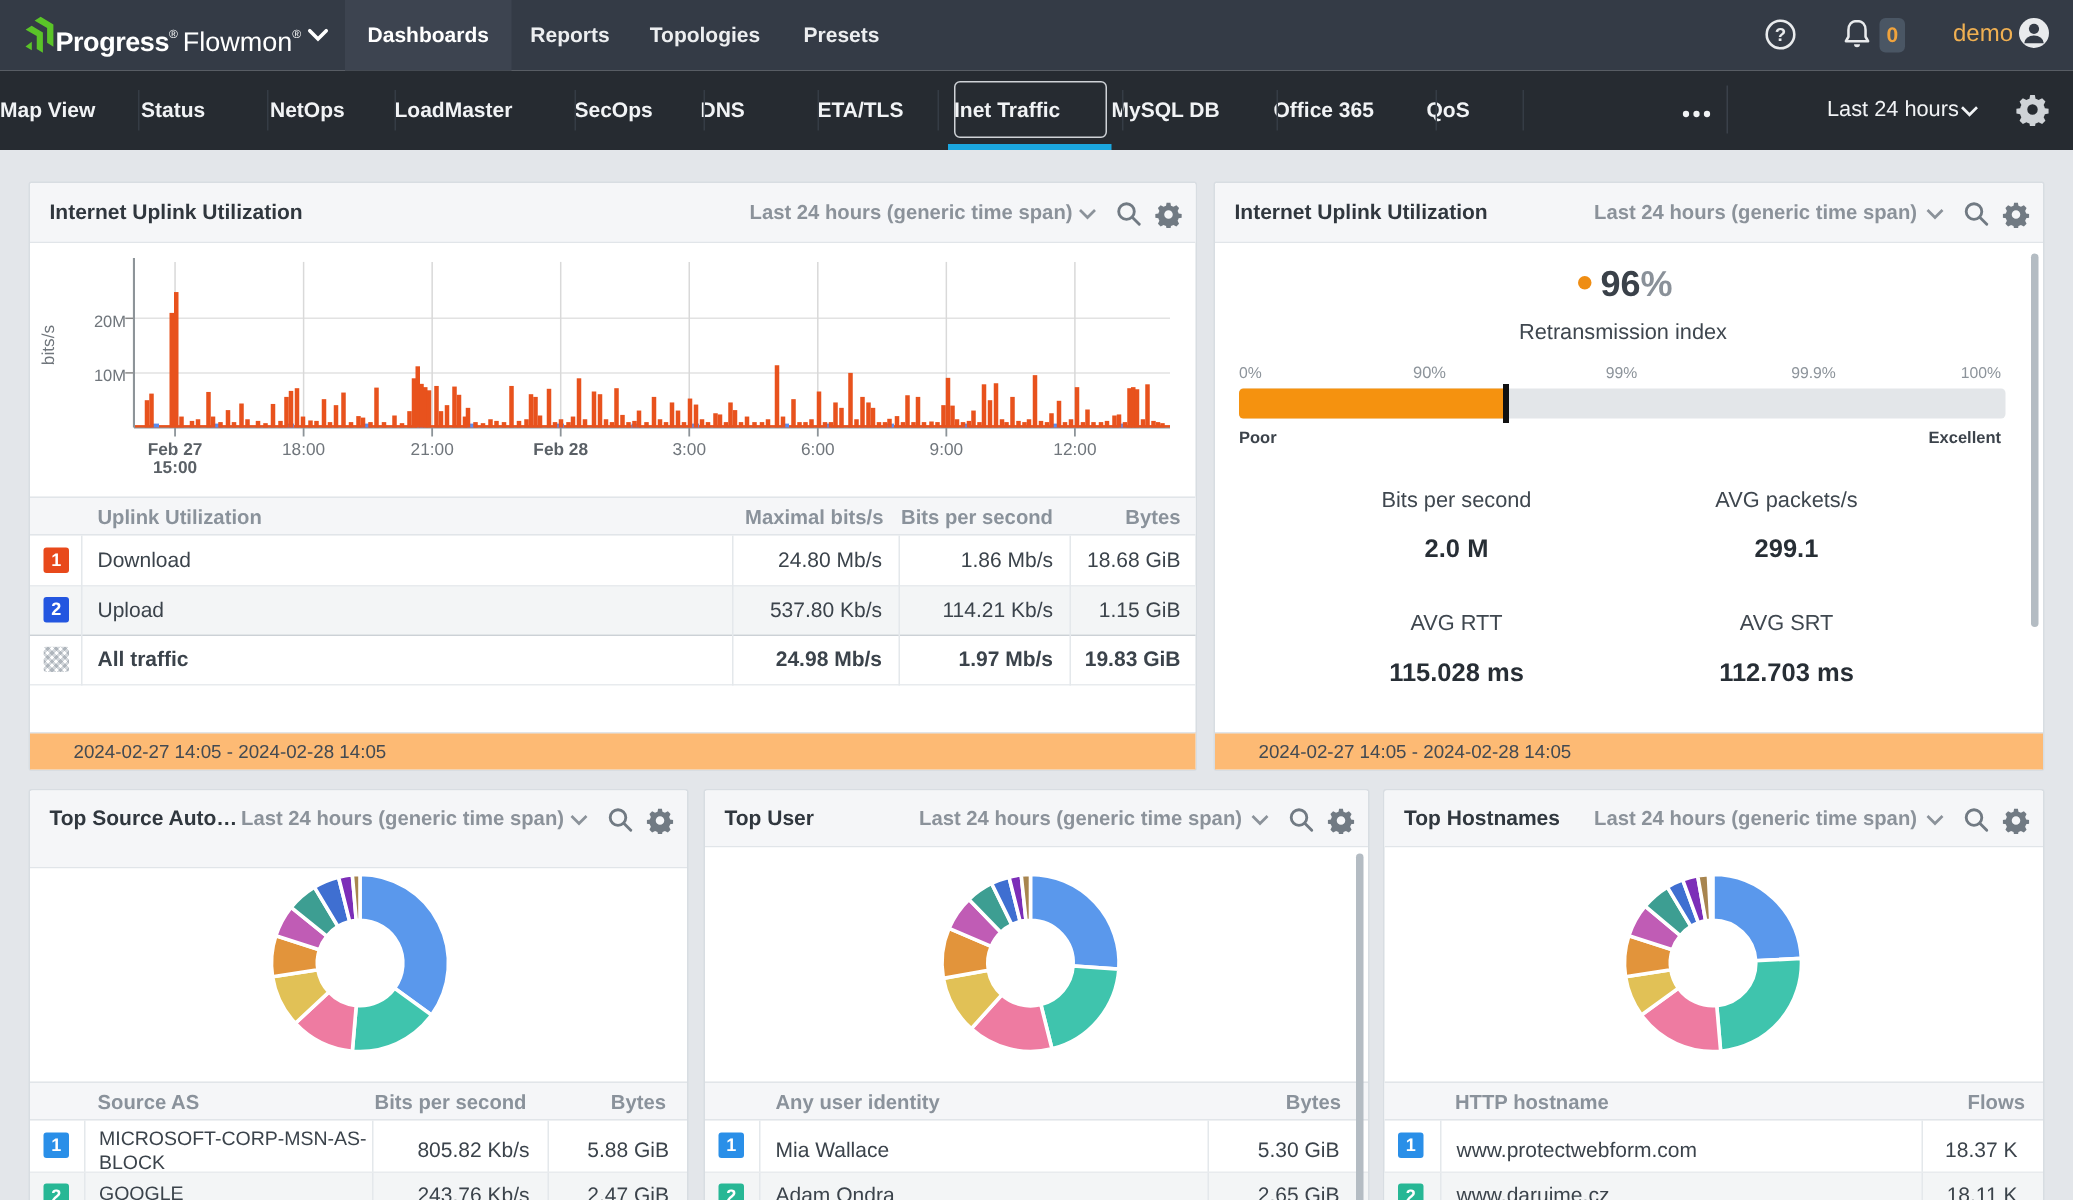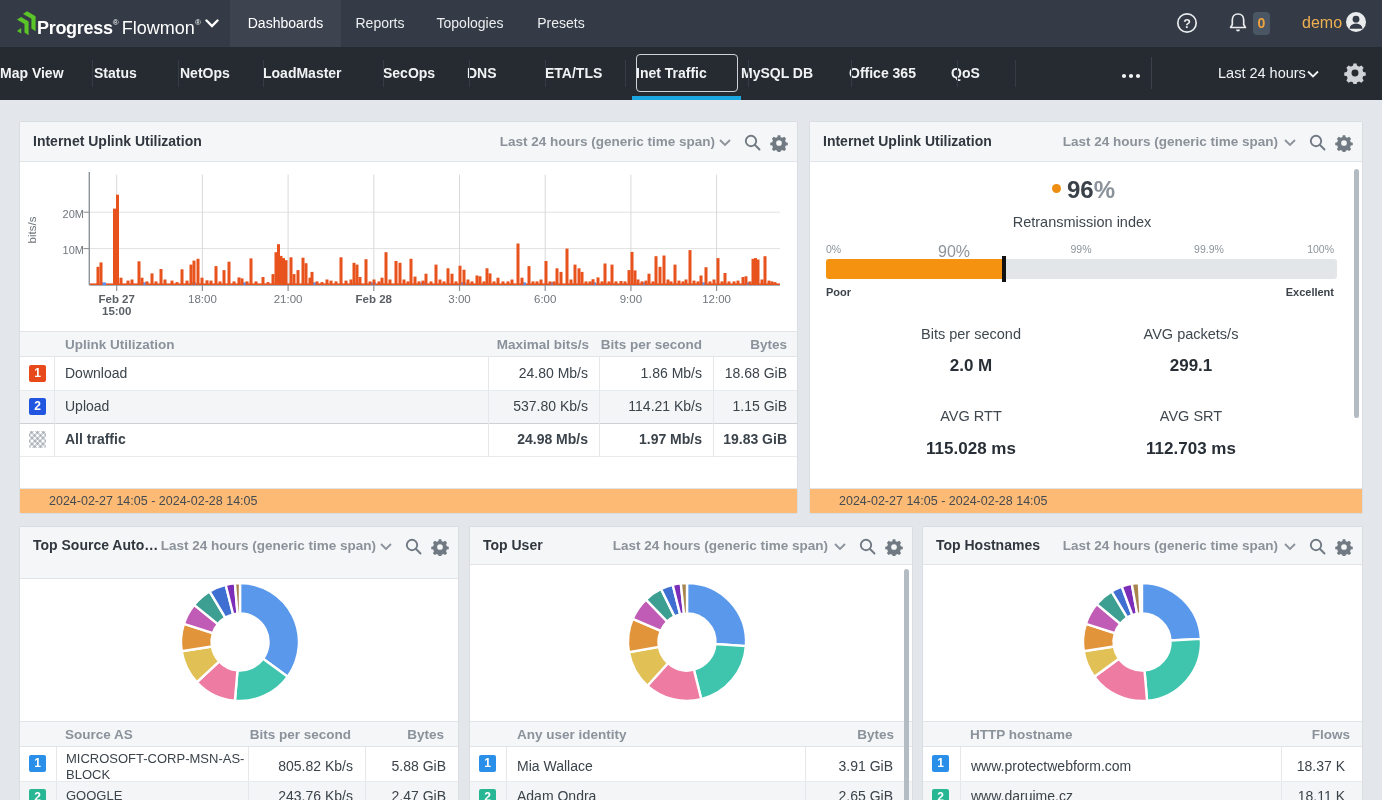--- a/index.html
+++ b/index.html
@@ -1,20 +1,20 @@
 <!DOCTYPE html>
 <html><head>
 <meta charset="utf-8">
 <style>
 * { margin:0; padding:0; box-sizing:border-box; }
 html,body { width:1382px; height:800px; overflow:hidden; font-family:"Liberation Sans", sans-serif; background:#e3e6ea; }
 .abs { position:absolute; }
 .topbar { position:absolute; left:0; top:0; width:1382px; height:47px; background:#343b46; }
 .subnav { position:absolute; left:0; top:47px; width:1382px; height:53px; background:#262b31; }
-.toptab { position:absolute; top:0; height:62px; line-height:47px; color:#eceef0; font-size:14px; font-weight:normal; text-align:center; }
+.toptab { position:absolute; top:0; height:62px; line-height:47px; color:#eceef0; font-size:14px; font-weight:bold; text-align:center; }
 .subtab { position:absolute; top:0; height:53px; line-height:53px; color:#f1f3f5; font-size:14px; font-weight:bold; text-align:left; }
 .sep { position:absolute; top:13px; height:27px; width:1px; background:#353c45; }
 .card { position:absolute; background:#fff; border:1px solid #d8dde2; border-radius:2px; }
 .chead { position:absolute; left:0; top:0; right:0; height:40px; background:#f5f6f8; border-bottom:1px solid #e1e5e9; border-radius:2px 2px 0 0; }
 .ctitle { position:absolute; left:13px; top:0; line-height:39px; font-size:14px; font-weight:bold; color:#30373e; }
 .tspan { position:absolute; top:0; line-height:39px; font-size:13.5px; font-weight:bold; color:#8b929a; }
 .cfoot { position:absolute; left:0; right:0; bottom:0; height:25px; border-top:1px solid #e1e5e9; font-size:12.5px; color:#434a52; line-height:24px; padding-left:29px; background:#fdba74; }
 .thead { position:absolute; background:#f5f6f8; border-top:1px solid #e1e5e9; border-bottom:1px solid #e1e5e9; }
 .th { position:absolute; top:0; font-size:13.5px; font-weight:bold; color:#8a929b; }
 .badge { position:absolute; width:17px; height:17px; border-radius:2px; color:#fff; font-size:12px; font-weight:bold; text-align:center; line-height:17px; }
@@ -381,21 +381,21 @@
         <line x1="11" y1="11" x2="15.5" y2="15.5" stroke="#717a83" stroke-width="1.9" stroke-linecap="round"></line>
       </svg>
     <svg width="18" height="18" viewBox="0 0 24 24" style="position:absolute;right:9px;top:12px">
       <path fill="#717a83" d="M12,8.2a3.8,3.8 0 1,0 0,7.6a3.8,3.8 0 1,0 0,-7.6zM10.3,1.5h3.4l.5,2.7a8,8 0 0,1 2.2,.9l2.6-1.3l2.4,2.4l-1.3,2.6a8,8 0 0,1 .9,2.2l2.7,.5v3.4l-2.7,.5a8,8 0 0,1 -.9,2.2l1.3,2.6l-2.4,2.4l-2.6-1.3a8,8 0 0,1 -2.2,.9l-.5,2.7h-3.4l-.5-2.7a8,8 0 0,1 -2.2-.9l-2.6,1.3l-2.4-2.4l1.3-2.6a8,8 0 0,1 -.9-2.2l-2.7-.5v-3.4l2.7-.5a8,8 0 0,1 .9-2.2l-1.3-2.6l2.4-2.4l2.6,1.3a8,8 0 0,1 2.2-.9z"></path>
     </svg>
   </div>
   <div class="abs" style="left:242px;top:62px;width:9px;height:9px;border-radius:50%;background:#ef8d13"></div>
   <div class="abs" style="left:257px;top:54px;font-size:24px;font-weight:bold;color:#3a4149">96<span style="color:#8a9199">%</span></div>
   <div class="abs" style="left:0;top:92px;width:544px;text-align:center;font-size:14.5px;color:#3f474f">Retransmission index</div>
   <div class="abs" style="left:16px;top:121px;font-size:10.5px;color:#8d949b">0%</div>
-  <div class="abs" style="left:128px;top:121px;width:30px;text-align:right;font-size:16px;color:#8d949b">90%</div>
+  <div class="abs" style="left:128px;top:121px;width:30px;text-align:center;font-size:11px;color:#8d949b">90%</div>
   <div class="abs" style="left:256px;top:121px;width:30px;text-align:center;font-size:10.5px;color:#8d949b">99%</div>
   <div class="abs" style="left:378px;top:121px;width:42px;text-align:center;font-size:10.5px;color:#8d949b">99.9%</div>
   <div class="abs" style="right:28px;top:121px;font-size:10.5px;color:#8d949b">100%</div>
   <div class="abs" style="left:16px;top:137px;width:511px;height:20px;background:#e3e6e9;border-radius:3px"></div>
   <div class="abs" style="left:16px;top:137px;width:178px;height:20px;background:#f5920f;border-radius:3px 0 0 3px"></div>
   <div class="abs" style="left:192px;top:134px;width:4px;height:26px;background:#111"></div>
   <div class="abs" style="left:16px;top:164px;font-size:11px;font-weight:bold;color:#3c434b">Poor</div>
   <div class="abs" style="right:28px;top:164px;font-size:11px;font-weight:bold;color:#3c434b">Excellent</div>
   <div class="abs" style="left:31px;top:204px;width:260px;text-align:center;font-size:14.5px;color:#3f474f">Bits per second</div>
   <div class="abs" style="left:251px;top:204px;width:260px;text-align:center;font-size:14.5px;color:#3f474f">AVG packets/s</div>
@@ -490,21 +490,21 @@
   <div class="abs" style="left:0;top:255px;width:442px;height:25px;background:#f3f5f6"></div>
   <div class="thead" style="left:0;top:194px;width:442px;height:26px">
     <div class="th" style="left:47px;line-height:25px">Any user identity</div>
     <div class="th num" style="right:18px;line-height:25px">Bytes</div>
   </div>
   <div class="badge" style="left:9px;top:228px;background:#2a8fe8">1</div>
   <div class="badge" style="left:9px;top:262px;background:#27b795">2</div>
   <div class="colb" style="left:36px;top:220px;height:60px"></div>
   <div class="colb" style="left:335px;top:220px;height:60px"></div>
   <div class="cell" style="left:47px;top:231px">Mia Wallace</div>
-  <div class="cell num" style="right:19px;width:90px;top:231px">3.91 GiB</div>
+  <div class="cell num" style="right:19px;width:90px;top:231px">5.30 GiB</div>
   <div class="rowsep" style="left:0;top:254px;width:442px"></div>
   <div class="cell" style="left:47px;top:261px">Adam Ondra</div>
   <div class="cell num" style="right:19px;width:90px;top:261px">2.65 GiB</div>
   <div class="abs" style="right:3px;top:42px;width:5px;height:240px;background:#b4bcc3;border-radius:3px"></div>
 </div>
 
 <div class="card" style="left:922px;top:526px;width:441px;height:280px">
   <div class="chead" style="height:38px">
     <div class="ctitle" style="line-height:37px">Top Hostnames</div>
     <div class="tspan" style="right:84px;line-height:37px">Last 24 hours (generic time span)</div>

